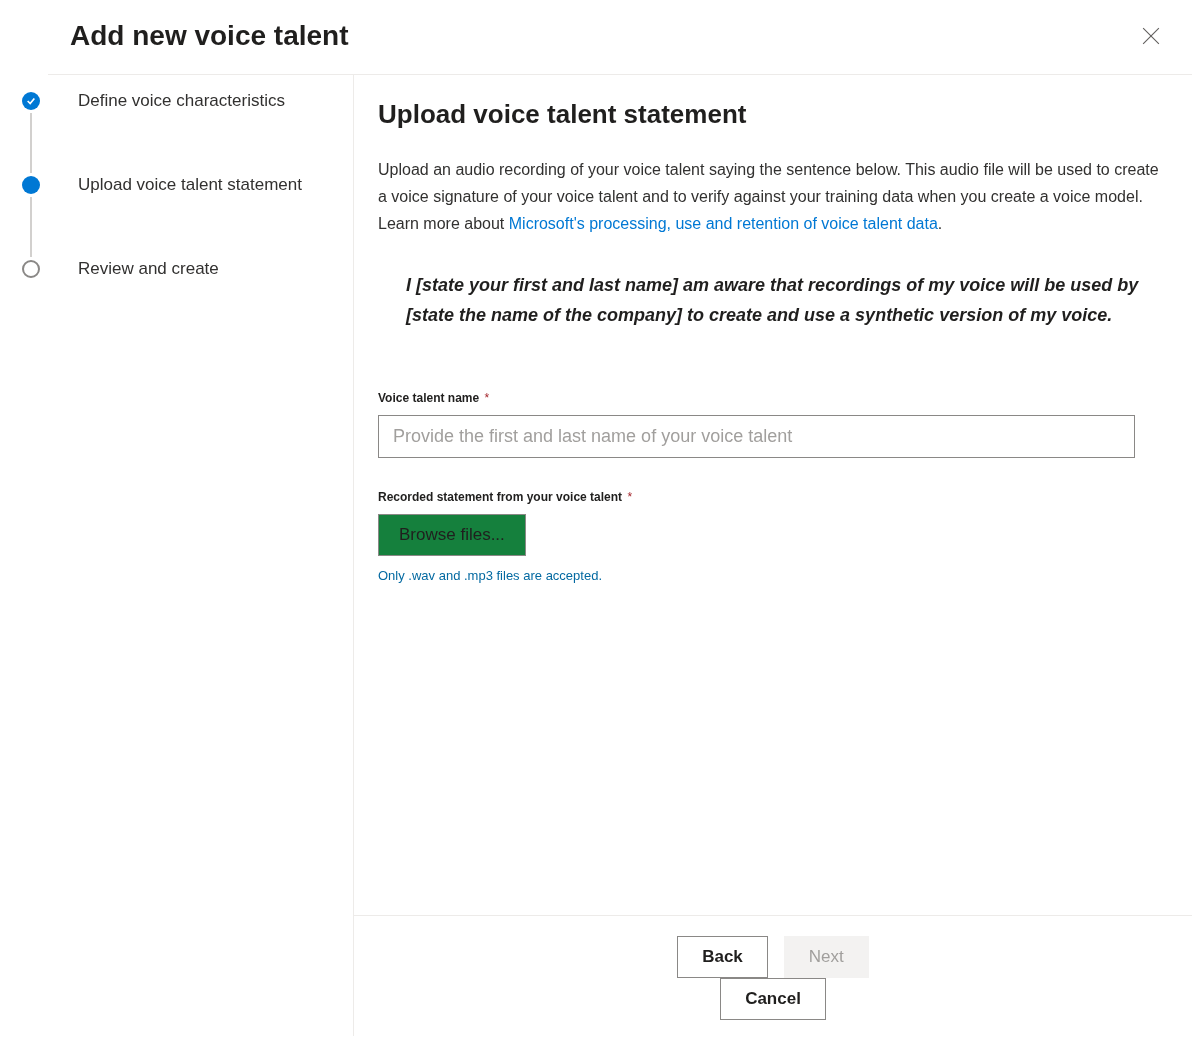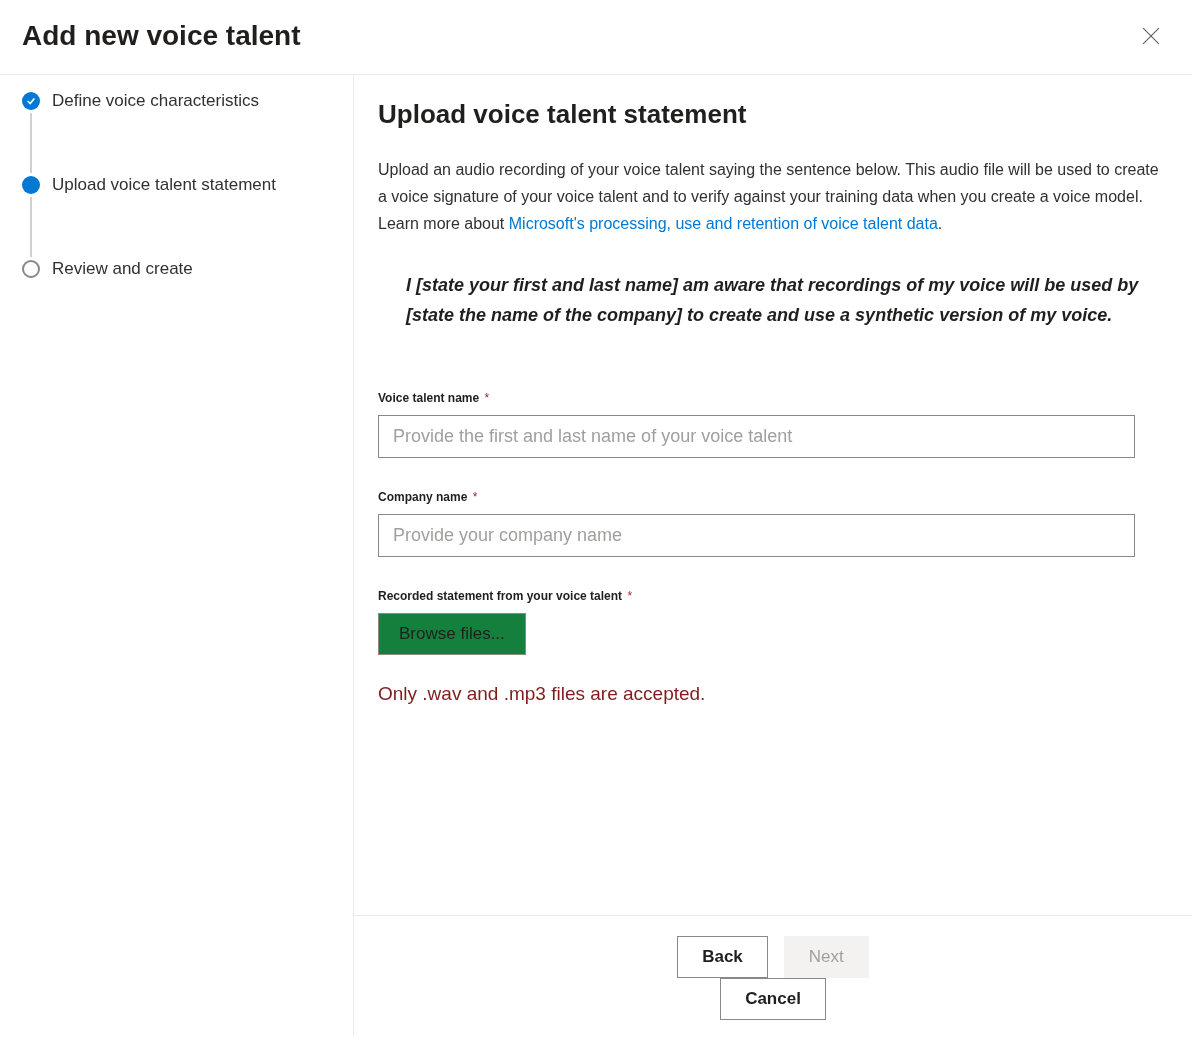--- a/index.html
+++ b/index.html
@@ -14,20 +14,21 @@
       width: 1192px;
       height: 1044px;
       overflow: hidden;
     }
     .header {
       display: flex;
       justify-content: space-between;
       align-items: center;
       padding: 20px 28px 22px 22px;
       border-bottom: 1px solid #edebe9;
+      margin-left: 48px;
     }
     .header h1 {
       font-size: 28px;
       font-weight: 600;
       color: #201f1e;
     }
     .close-btn {
       background: none;
       border: none;
       cursor: pointer;
@@ -74,20 +75,21 @@
     .step-indicator.active {
       background: #0078d4;
     }
     .step-indicator.pending {
       background: #ffffff;
       border: 2px solid #8a8886;
     }
     .step-label {
       font-size: 17px;
       color: #323130;
+      margin-left: 26px;
     }
     .step-connector {
       width: 2px;
       height: 60px;
       background: #d2d0ce;
       margin-left: 8px;
     }
     .main {
       flex: 1;
       display: flex;
@@ -154,23 +156,23 @@
     .browse-btn {
       padding: 10px 20px;
       font-size: 17px;
       font-family: inherit;
       background: #15803d;
       border: 1px solid #8a8886;
       cursor: pointer;
       color: #201f1e;
     }
     .hint-text {
-      font-size: 19px;
-      color: #7f1d1d;
-      margin-top: 28px;
+      font-size: 13px;
+      color: #0369a1;
+      margin-top: 12px;
     }
     .footer {
       display: flex;
       justify-content: space-between;
       align-items: center;
       padding: 20px 24px 16px 24px;
       border-top: 1px solid #edebe9;
       flex-direction: column;
     }
     .footer-left {
@@ -238,26 +240,20 @@
       </p>
       <p class="statement">I [state your first and last name] am aware that recordings of my voice will be used by [state the name of the company] to create and use a synthetic version of my voice.</p>
 
       <div class="form-group">
         <label class="form-label">
           <span>Voice talent name</span><span class="required-asterisk"> *</span>
         </label>
         <input type="text" class="text-input" placeholder="Provide the first and last name of your voice talent" style="">
       </div>
 
-      <div class="form-group">
-        <label class="form-label">
-          <span>Company name</span><span class="required-asterisk"> *</span>
-        </label>
-        <input type="text" class="text-input" placeholder="Provide your company name" style="">
-      </div>
 
       <div class="form-group">
         <label class="form-label">
           <span>Recorded statement from your voice talent</span><span class="required-asterisk"> *</span>
         </label>
         <button class="browse-btn">Browse files...</button>
         <div class="hint-text">Only .wav and .mp3 files are accepted.</div>
       </div>
     </div>
 

